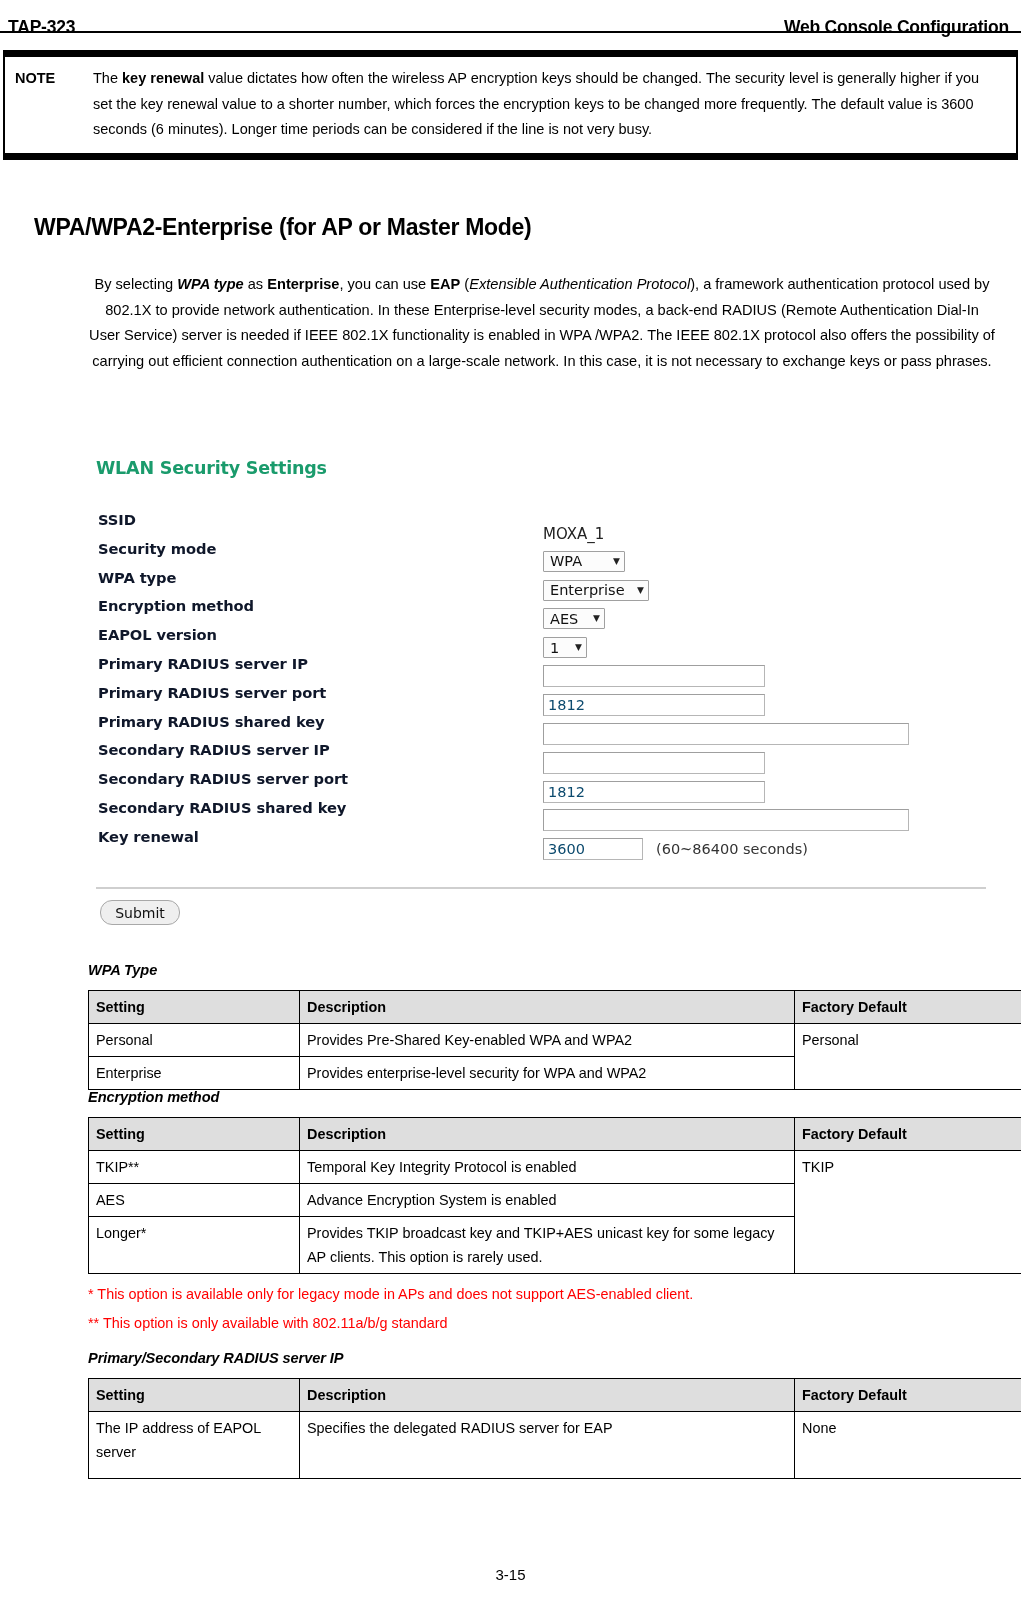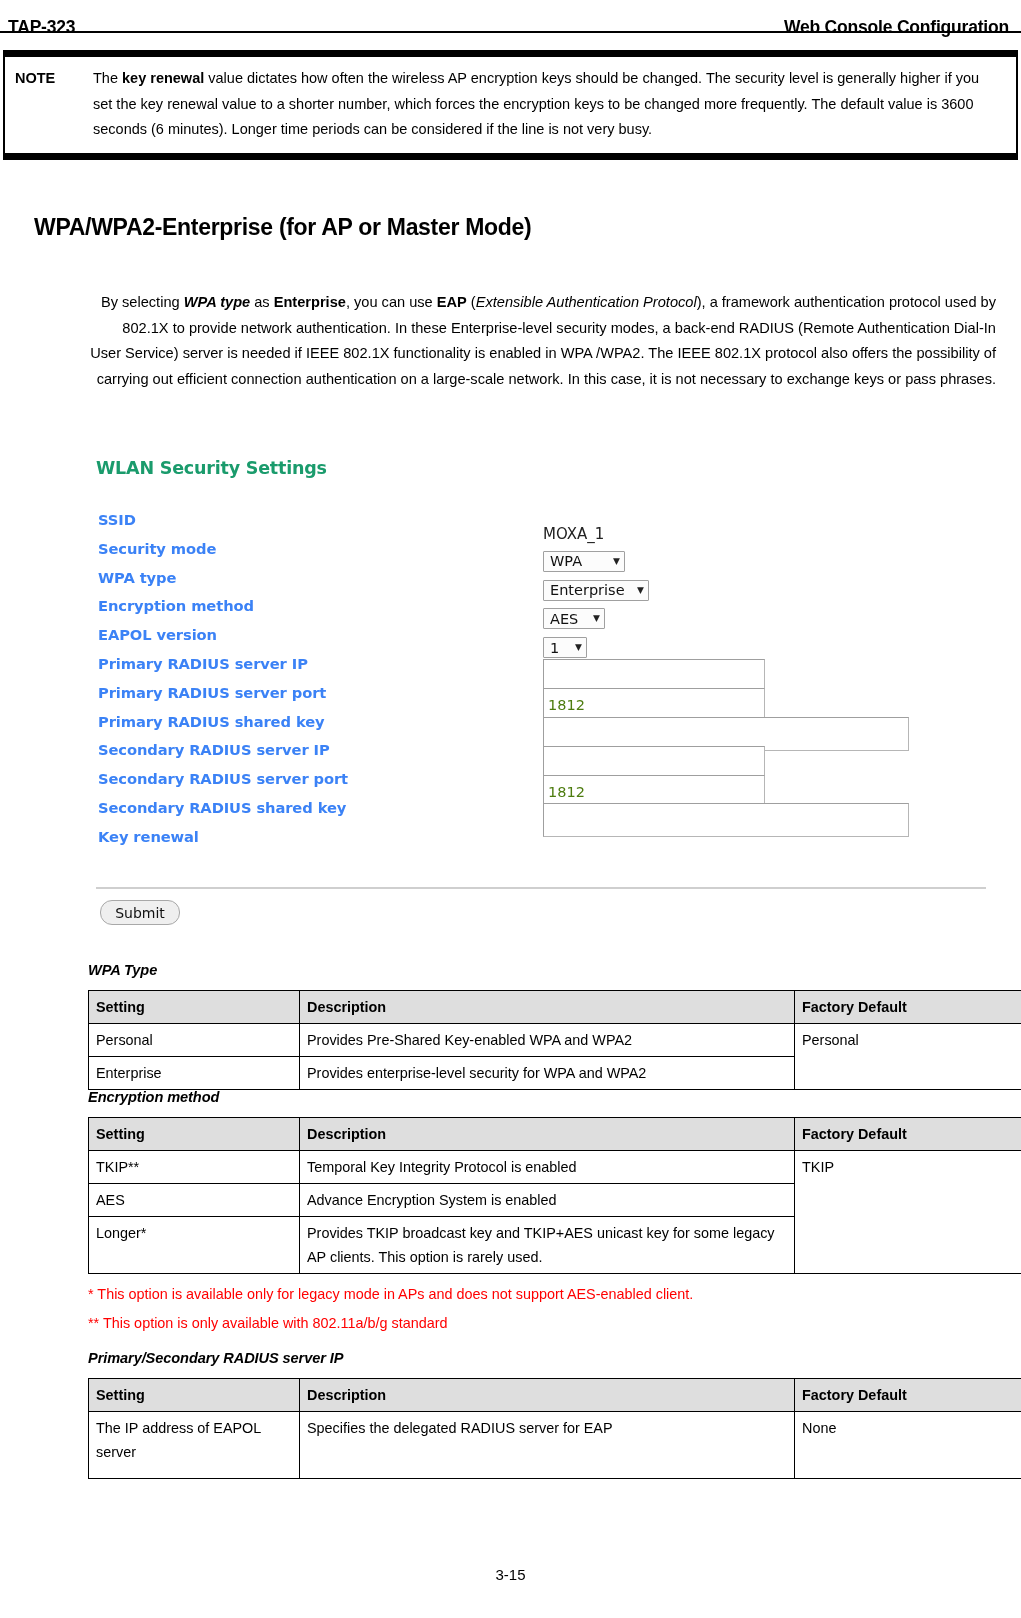--- a/index.html
+++ b/index.html
@@ -82,25 +82,25 @@
     position: absolute;
     left: 34px; top: 214px;
     font-size: 23px;
     font-weight: bold;
     letter-spacing: -0.3px;
   }
 
   
   .body-para {
     position: absolute;
-    left: 88px; top: 290px;
+    left: 88px; top: 272px;
     width: 908px;
     font-size: 14.6px;
     line-height: 25.7px;
-    text-align: right;
+    text-align: center;
   }
   .body-para b { font-weight: bold; }
   .body-para i { font-style: italic; }
   .body-para .bi { font-weight: bold; font-style: italic; }
 
   
   .console {
     position: absolute;
     left: 88px; top: 452px;
     width: 905px;
@@ -124,21 +124,21 @@
   .frow {
     position: relative;
     height: 28.8px;
   }
   .flabel {
     position: absolute;
     left: 10px;
     top: 2px;
     font-size: 14.7px;
     font-weight: bold;
-    color: #3b82f6;
+    color: #0f172a;
     white-space: nowrap;
     letter-spacing: -0.1px;
   }
   .fvalue {
     position: absolute;
     left: 455px;
     top: 0;
     display: flex;
     align-items: center;
     height: 27px;
@@ -175,23 +175,23 @@
   .sel-w-eapol { width: 44px; }
 
   .txtbox {
     box-sizing: border-box;
     height: 22px;
     background: #ffffff;
     border: 1px solid #b6b6b6;
     border-top-color: #9f9f9f;
     border-left-color: #9f9f9f;
     font-size: 14.5px;
-    color: #4d7c0f;
+    color: #0c4a6e;
     line-height: 20px;
-    padding: 16px 4px;
+    padding: 4px 4px;
     font-family: "DejaVu Sans", sans-serif;
   }
   .tw-ip { width: 222px; }
   .tw-port { width: 222px; }
   .tw-key { width: 366px; }
   .tw-renewal { width: 100px; }
 
   .hint {
     font-size: 14.5px;
     color: #333;
@@ -378,20 +378,24 @@
 
     <div class="frow">
       <div class="flabel">Secondary RADIUS shared key</div>
       <div class="fvalue">
         <input class="txtbox tw-key" type="text" value="" style="">
       </div>
     </div>
 
     <div class="frow">
       <div class="flabel">Key renewal</div>
+      <div class="fvalue">
+        <input class="txtbox tw-renewal" type="text" value="3600" style="">
+        <span class="hint">(60~86400 seconds)</span>
+      </div>
     </div>
 
   </div>
 
   <div class="console-sep"></div>
   <div class="submit-btn">Submit</div>
 </div>
 
 <div class="tbl-caption" style="left:88px; top:962px;">WPA Type</div>
 <table class="spec" style="left:88px; top:990px;">

